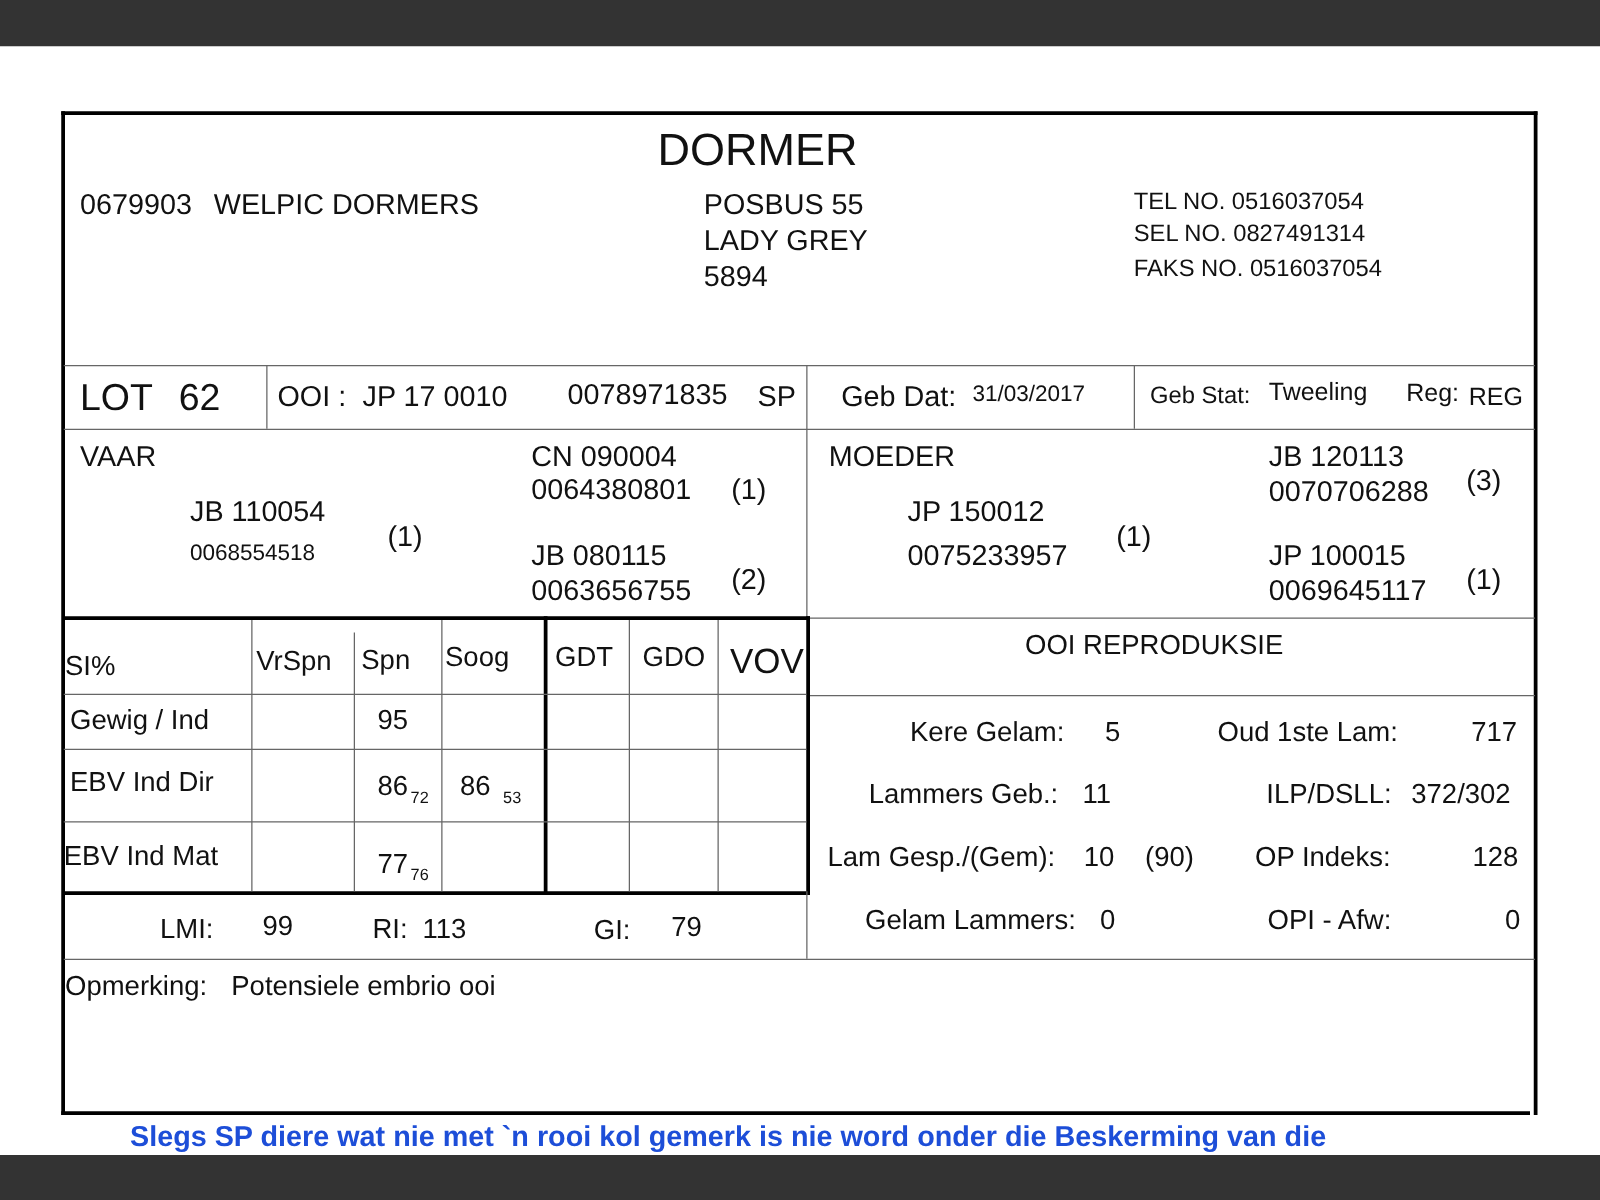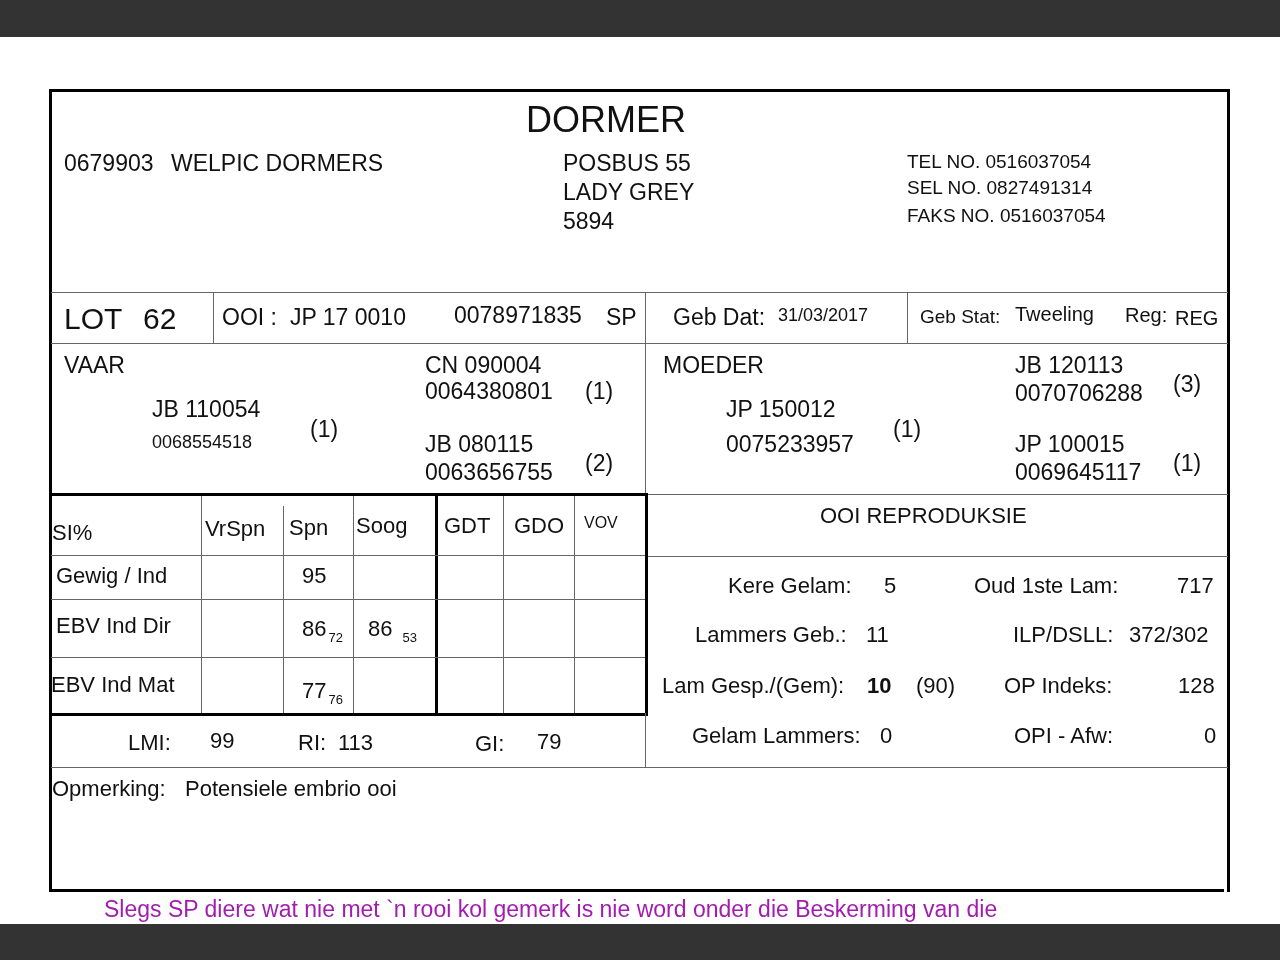--- a/index.html
+++ b/index.html
@@ -8,21 +8,21 @@
     background:#ffffff; font-family:"Liberation Sans", sans-serif; color:#111;
   }
   .topbar { position:absolute; left:0; top:0; width:1280px; height:37px; background:#333333; }
   .botbar { position:absolute; left:0; top:924px; width:1280px; height:36px; background:#333333; }
   .t { position:absolute; white-space:nowrap; line-height:1; }
   .hl { position:absolute; background:#666; height:1px; }
   .vl { position:absolute; background:#666; width:1px; }
   .HL { position:absolute; background:#000; height:3px; }
   .VL { position:absolute; background:#000; width:3px; }
   .sub { font-size:13px; position:relative; top:6px; margin-left:2px; }
-  .red { color:#a21caf; }
+  .red { color:#1d4ed8;font-weight:bold; }
 </style>
 </head>
 <body>
 
 <div class="topbar"></div>
 
 <div>
   <div class="HL" style="left:49px; top:89px; width:1181px;"></div>
   <div class="VL" style="left:49px; top:89px; height:803px;"></div>
   <div class="VL" style="left:1227px; top:89px; height:803px;"></div>
@@ -94,21 +94,21 @@
     <div class="hl" style="left:51px; top:555px; width:594px;"></div>
     <div class="hl" style="left:51px; top:599px; width:594px;"></div>
     <div class="hl" style="left:51px; top:657px; width:594px;"></div>
 
     <div class="t" style="left:52px; top:522px; font-size:22px;">SI%</div>
     <div class="t" style="left:205px; top:518px; font-size:22px;">VrSpn</div>
     <div class="t" style="left:289px; top:517px; font-size:22px;">Spn</div>
     <div class="t" style="left:356px; top:515px; font-size:22px;">Soog</div>
     <div class="t" style="left:444px; top:515px; font-size:22px;">GDT</div>
     <div class="t" style="left:514px; top:515px; font-size:22px;">GDO</div>
-    <div class="t" style="left:584px; top:515px; font-size:16px;">VOV</div>
+    <div class="t" style="left:584px; top:515px; font-size:28px;">VOV</div>
 
     <div class="t" style="left:56px; top:565px; font-size:22px;">Gewig / Ind</div>
     <div class="t" style="left:302px; top:565px; font-size:22px;text-align:right;">95</div>
 
     <div class="t" style="left:56px; top:615px; font-size:22px;">EBV Ind Dir</div>
     <div class="t" style="left:302px; top:618px; font-size:22px;"><span>86</span><span class="sub">72</span></div>
     <div class="t" style="left:368px; top:618px; font-size:22px;"><span>86</span><span class="sub" style="margin-left:10px;">53</span></div>
 
     <div class="t" style="left:51px; top:674px; font-size:22px;">EBV Ind Mat</div>
     <div class="t" style="left:302px; top:680px; font-size:22px;"><span>77</span><span class="sub">76</span></div>
@@ -131,21 +131,21 @@
   <div class="t" style="left:884px; top:575px; font-size:22px;">5</div>
   <div class="t" style="left:974px; top:575px; font-size:22px;">Oud 1ste Lam:</div>
   <div class="t" style="left:1177px; top:575px; font-size:22px;">717</div>
 
   <div class="t" style="left:695px; top:624px; font-size:22px;">Lammers Geb.:</div>
   <div class="t" style="left:866px; top:624px; font-size:22px;">11</div>
   <div class="t" style="left:1013px; top:624px; font-size:22px;">ILP/DSLL:</div>
   <div class="t" style="left:1129px; top:624px; font-size:22px;">372/302</div>
 
   <div class="t" style="left:662px; top:675px; font-size:22px;">Lam Gesp./(Gem):</div>
-  <div class="t" style="left:867px; top:675px; font-size:22px;font-weight:bold;">10</div>
+  <div class="t" style="left:867px; top:675px; font-size:22px;">10</div>
   <div class="t" style="left:916px; top:675px; font-size:22px;">(90)</div>
   <div class="t" style="left:1004px; top:675px; font-size:22px;">OP Indeks:</div>
   <div class="t" style="left:1178px; top:675px; font-size:22px;">128</div>
 
   <div class="t" style="left:692px; top:725px; font-size:22px;">Gelam Lammers:</div>
   <div class="t" style="left:880px; top:725px; font-size:22px;">0</div>
   <div class="t" style="left:1014px; top:725px; font-size:22px;">OPI - Afw:</div>
   <div class="t" style="left:1204px; top:725px; font-size:22px;">0</div>
 
   <div class="t" style="left:52px; top:778px; font-size:22px;">Opmerking:</div>

